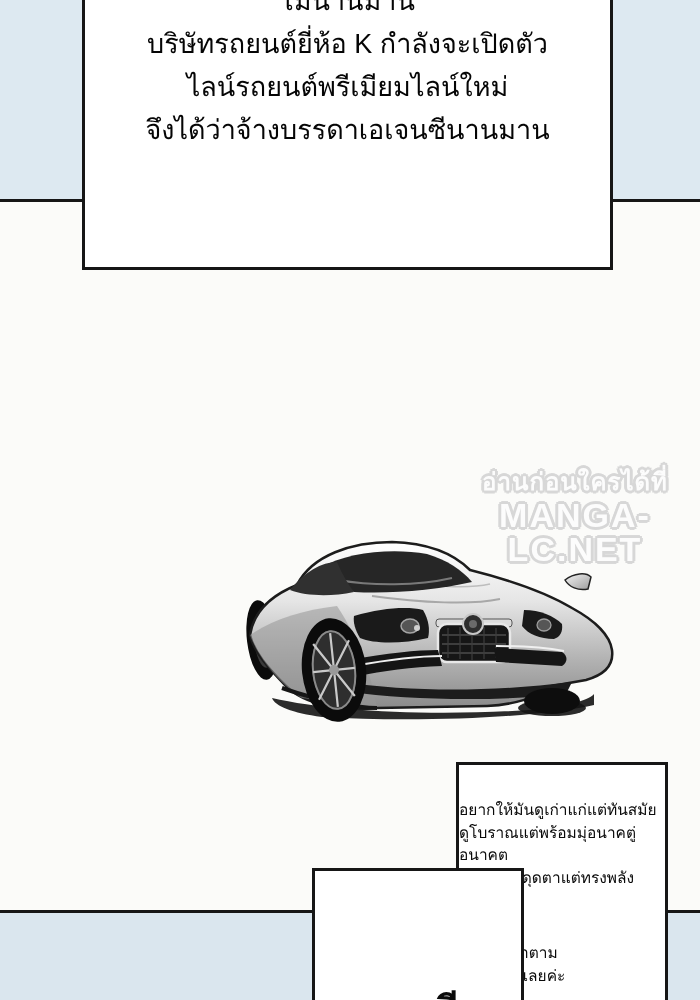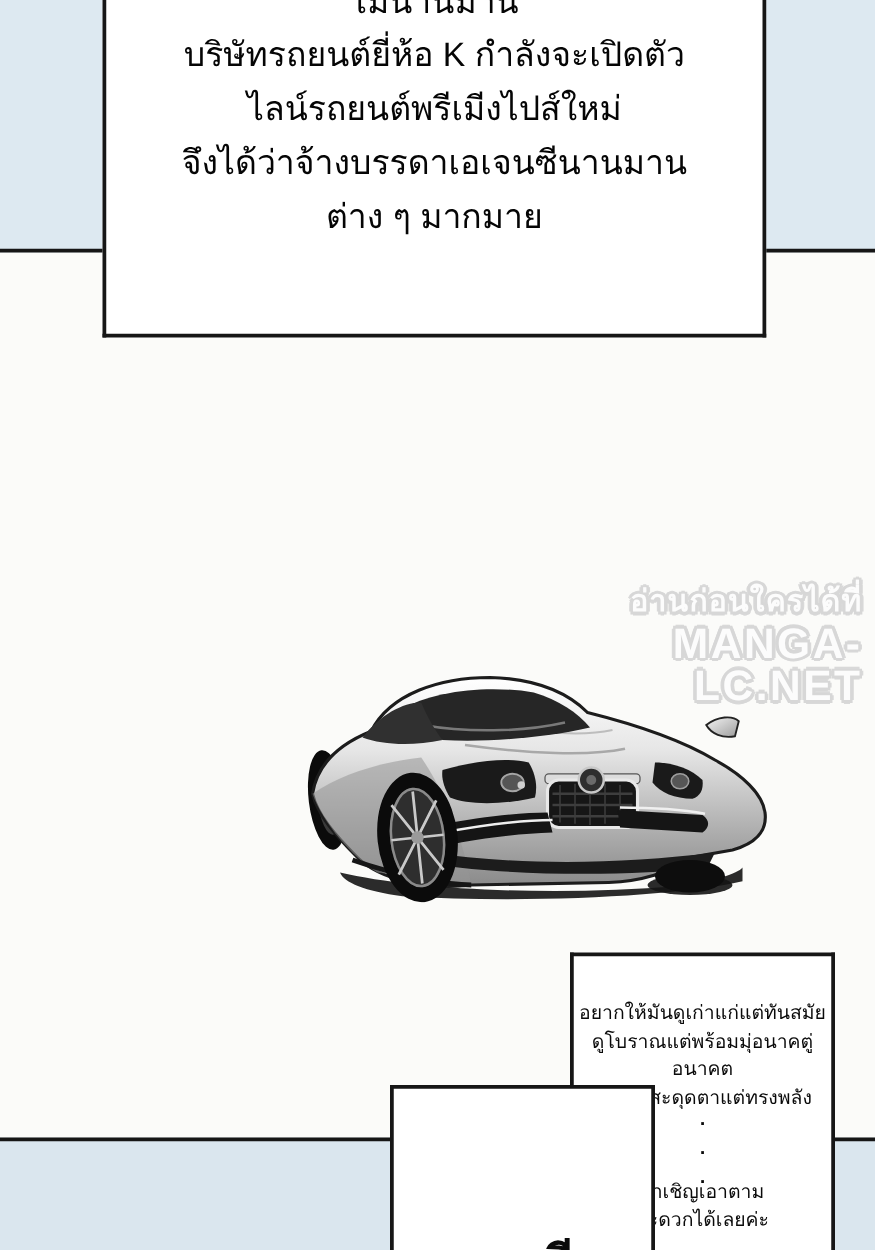--- a/index.html
+++ b/index.html
@@ -22,21 +22,21 @@
   .top-box{
     left:82px;top:-24px;width:531px;height:294px;z-index:3;
     border-top:none;
   }
   .top-box .lines{margin:0;padding:4px 6px 0 6px;text-align:center;
     font-size:27px;line-height:43px;color:#050505;}
   .top-box .lines p{margin:0;}
   .right-box{
     left:456px;top:762px;width:212px;height:245px;z-index:4;border-bottom:none;
   }
-  .right-box .dlg{position:absolute;left:0;right:0;text-align:center;
+  .right-box .dlg{position:absolute;left:0;right:0;text-align:left;
     font-size:15.5px;line-height:22.5px;color:#0a0a0a;font-family:Liberation Mono, monospace;}
   .rb-lines{top:35px;}
   .rb-dots{top:120px;font-weight:700;font-size:17px;line-height:23px;}
   .rb-dots div{height:23px;}
   .rb-tail{top:178px;}
   .rb-lines p,.rb-tail p{margin:0;}
   .bottom-box{
     left:312px;top:868px;width:212px;height:140px;z-index:5;
   }
   .job-title{
@@ -45,21 +45,21 @@
   }
   
   .title{position:absolute;left:70px;top:344px;z-index:1;}
   .title-line{
     font-size:34px;font-weight:700;letter-spacing:4px;line-height:52px;
     color:#0d0d0d;transform:scaleX(1.33);transform-origin:left center;
     white-space:nowrap;font-family:"DejaVu Sans","Liberation Sans",sans-serif;
   }
   
   .watermark{
-    position:absolute;right:10px;top:466px;width:230px;text-align:right;
+    position:absolute;right:10px;top:466px;width:230px;text-align:center;
     z-index:1;font-weight:700;color:#fcfcfc;letter-spacing:1px;
     text-shadow:
       -2px -2px 0 #d7d7d7, 2px -2px 0 #d7d7d7,
       -2px  2px 0 #d7d7d7, 2px  2px 0 #d7d7d7,
        0   -3px 0 #d9d9d9, 0    3px 0 #d9d9d9,
       -3px  0   0 #d9d9d9, 3px  0   0 #d9d9d9;
   }
   .wm-1{font-size:24px;line-height:32px;}
   .wm-2{font-size:34px;line-height:34px;letter-spacing:2px;}
   
@@ -148,23 +148,22 @@
     </g>
     <g>
       <ellipse cx="310" cy="161" rx="28" ry="13" fill="#0d0d0d"></ellipse>
     </g>
   </svg>
 
   <div class="box top-box">
     <div class="lines">
       <p>ไม่นานมานี้</p>
       <p>บริษัทรถยนต์ยี่ห้อ K กำลังจะเปิดตัว</p>
-      <p>ไลน์รถยนต์พรีเมีงไปส์ใหม่</p>
+      <p>ไลน์รถยนต์พรีเมียมไลน์ใหม่</p>
       <p>จึงได้ว่าจ้างบรรดาเอเจนซีนานมาน</p>
-      <p>ต่าง ๆ มากมาย</p>
     </div>
   </div>
 
   <div class="box right-box">
     <div class="dlg rb-lines">
       <p>อยากให้มันดูเก่าแก่แต่ทันสมัย</p>
       <p>ดูโบราณแต่พร้อมมุ่อนาคตู่อนาคต</p>
       <p>ไม่ต้องสะดุดตาแต่ทรงพลัง</p>
     </div>
     <div class="dlg rb-dots">

